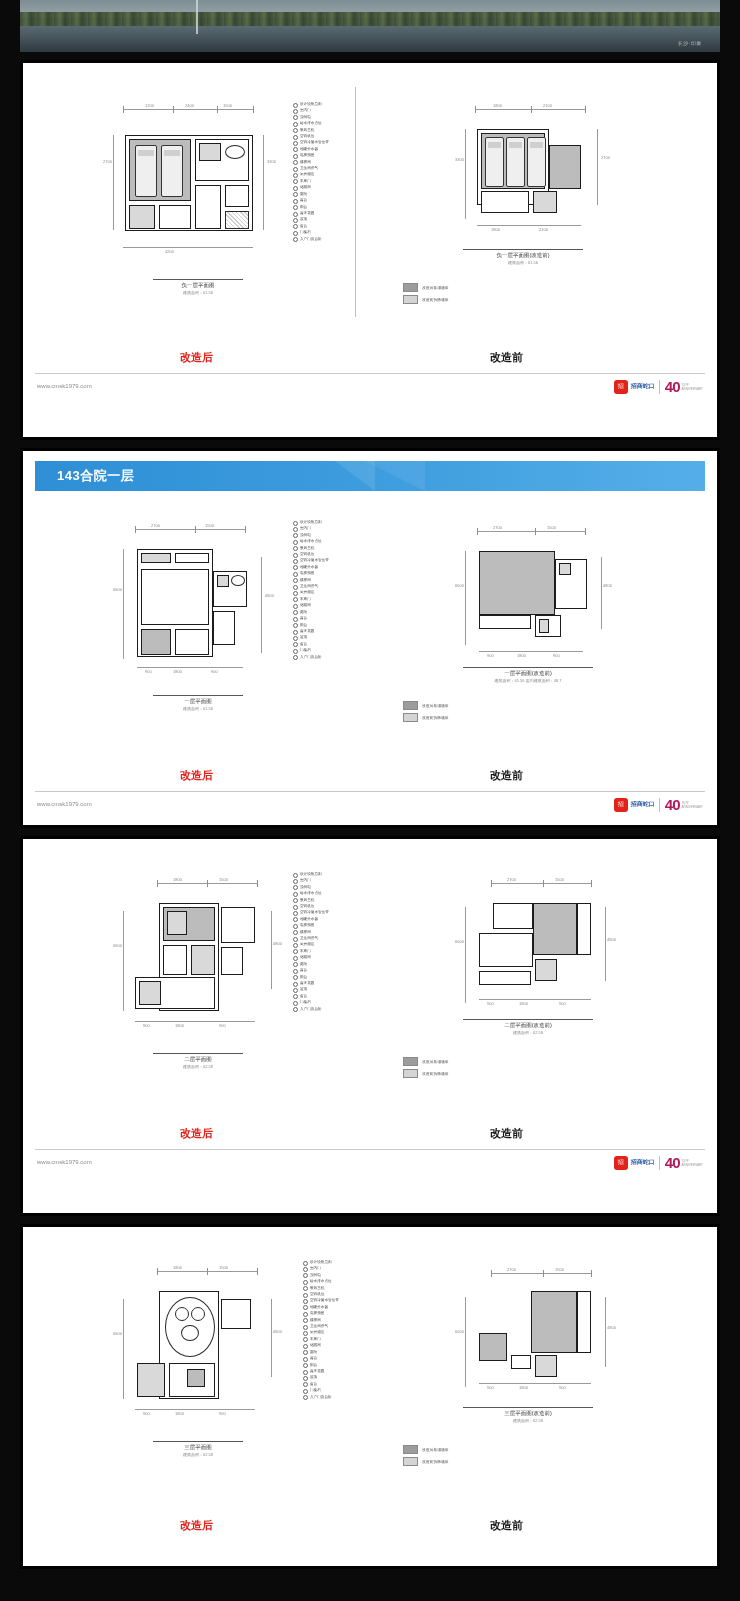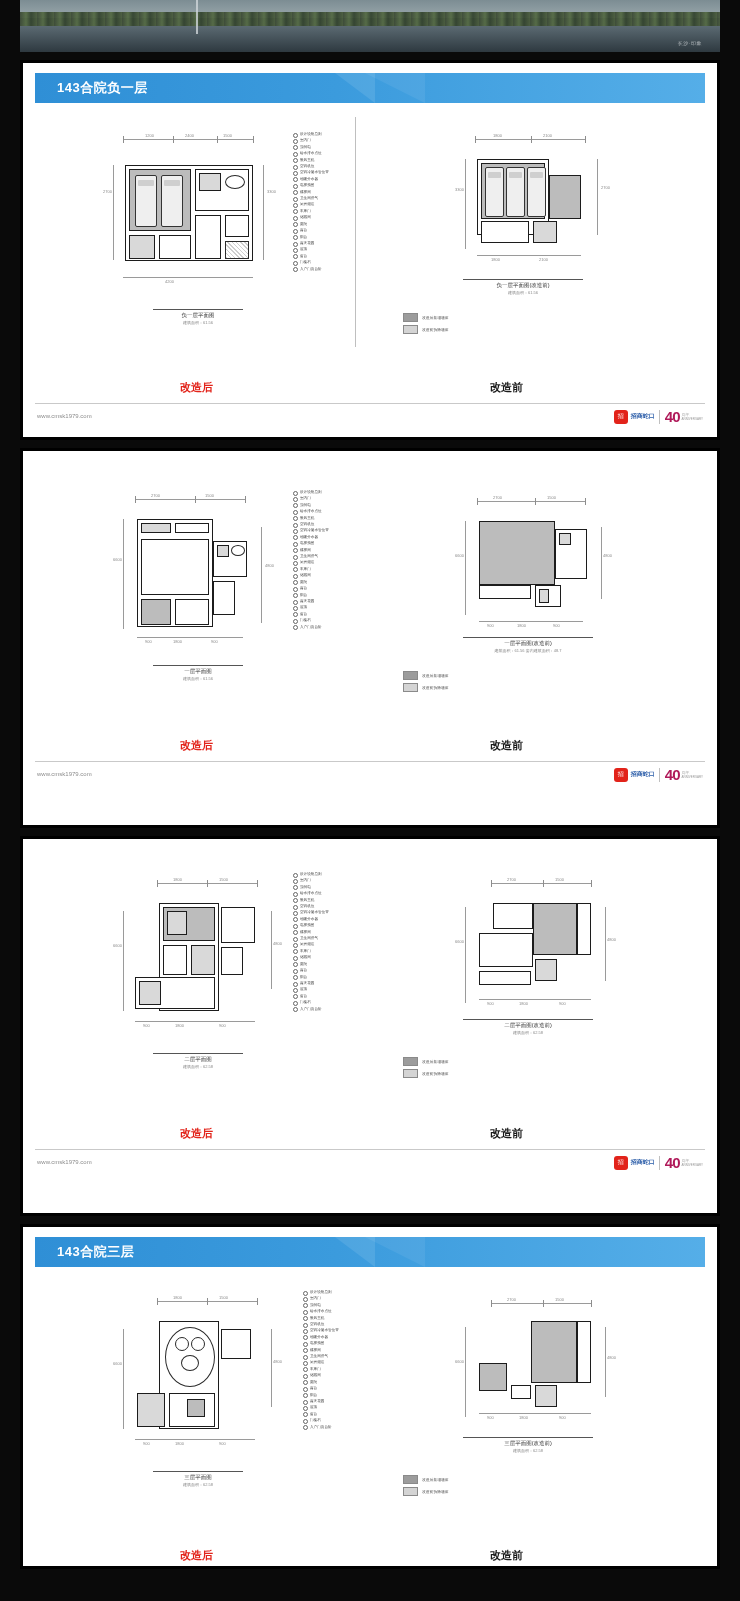--- a/index.html
+++ b/index.html
@@ -197,23 +197,20 @@
 
   <div class="hero">
     <div class="sky"></div>
     <div class="tree-band"></div>
     <div class="water"></div>
     <div class="pole"></div>
     <div class="watermark">长沙·印象</div>
   </div>
 
   <div class="slide">
-    <div class="banner">
-      <div class="banner-title">143合院负一层</div>
-    </div>
 
     <div class="content">
       <div class="vsep"></div>
 
       <div class="plan" style="left:60px; top:26px; width:190px; height:170px;">
         <div class="frame">
 
           <div class="dimline" style="left:28px; top:10px; width:130px; height:1px;"></div>
           <div class="dimnum" style="left:50px; top:4px;">1200</div>
           <div class="dimnum" style="left:90px; top:4px;">2400</div>
@@ -334,20 +331,23 @@
         <div class="forty">40</div>
         <div class="forty-sub">
           <div>周年</div>
           <div style="font-size:3px;">ANNIVERSARY</div>
         </div>
       </div>
     </div>
   </div>
 
   <div class="slide">
+    <div class="banner">
+      <div class="banner-title">143合院一层</div>
+    </div>
 
     <div class="content">
       <div class="plan" style="left:60px; top:26px; width:190px; height:175px;">
         <div class="frame">
           <div class="dimline" style="left:40px; top:12px; width:110px; height:1px;"></div>
           <div class="dimnum" style="left:56px; top:6px;">2700</div>
           <div class="dimnum" style="left:110px; top:6px;">1500</div>
           <div class="tick" style="left:40px; top:9px; height:7px;"></div>
           <div class="tick" style="left:100px; top:9px; height:7px;"></div>
           <div class="tick" style="left:150px; top:9px; height:7px;"></div>
@@ -589,23 +589,20 @@
         <div class="forty">40</div>
         <div class="forty-sub">
           <div>周年</div>
           <div style="font-size:3px;">ANNIVERSARY</div>
         </div>
       </div>
     </div>
   </div>
 
   <div class="slide" style="height:345px;">
-    <div class="banner">
-      <div class="banner-title">143合院三层</div>
-    </div>
 
     <div class="content">
       <div class="plan" style="left:60px; top:22px; width:190px; height:175px;">
         <div class="frame">
           <div class="dimline" style="left:62px; top:12px; width:100px; height:1px;"></div>
           <div class="dimnum" style="left:78px; top:6px;">1800</div>
           <div class="dimnum" style="left:124px; top:6px;">1500</div>
           <div class="tick" style="left:62px; top:9px; height:7px;"></div>
           <div class="tick" style="left:112px; top:9px; height:7px;"></div>
           <div class="tick" style="left:162px; top:9px; height:7px;"></div>

